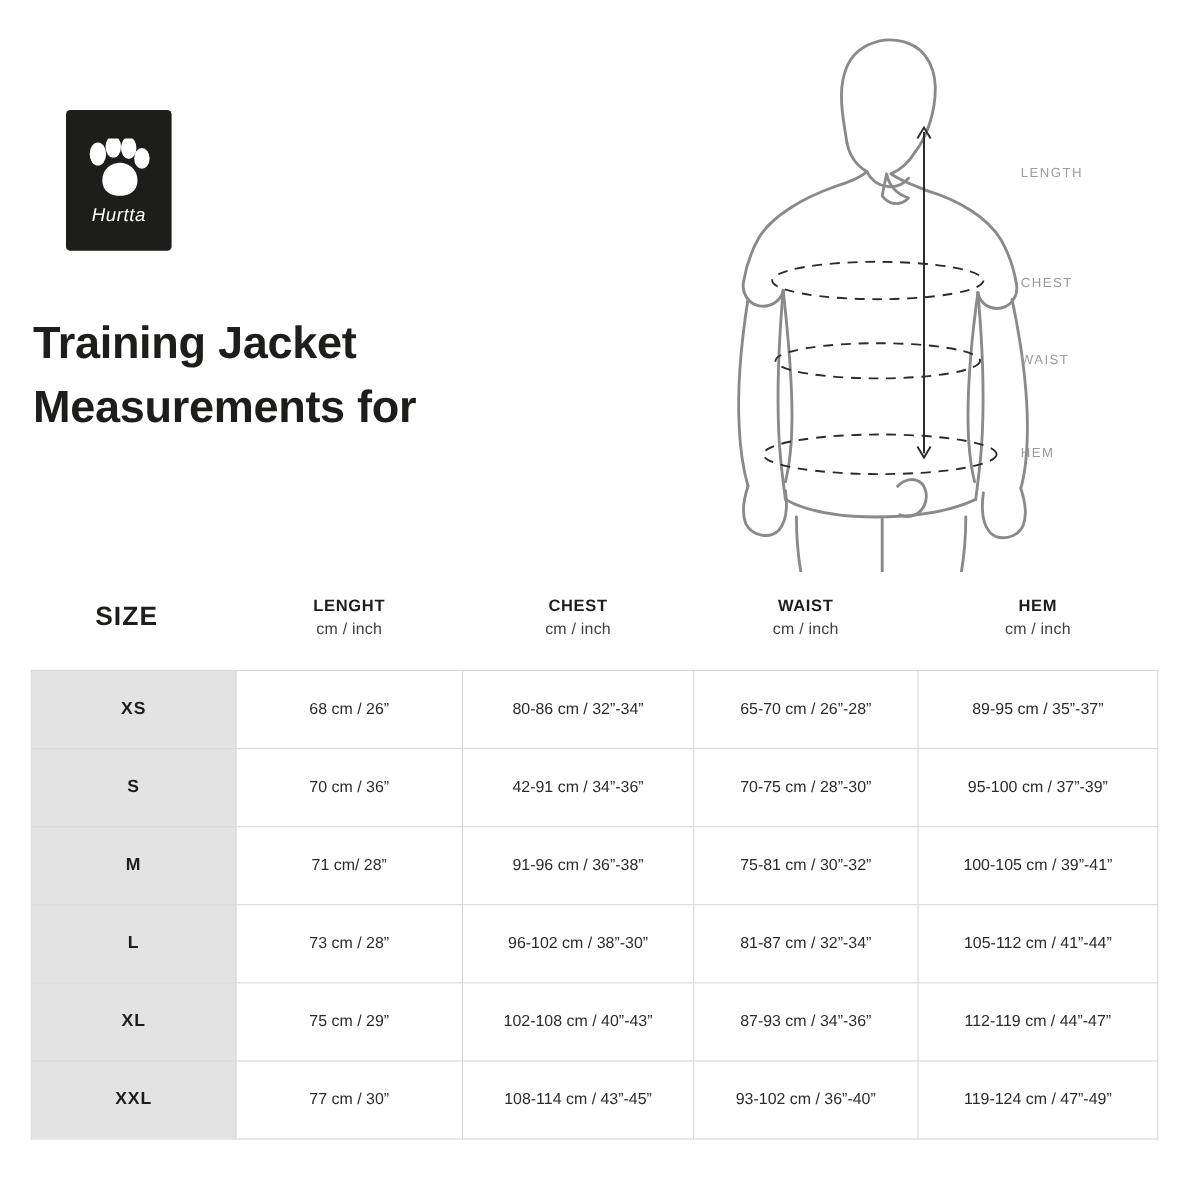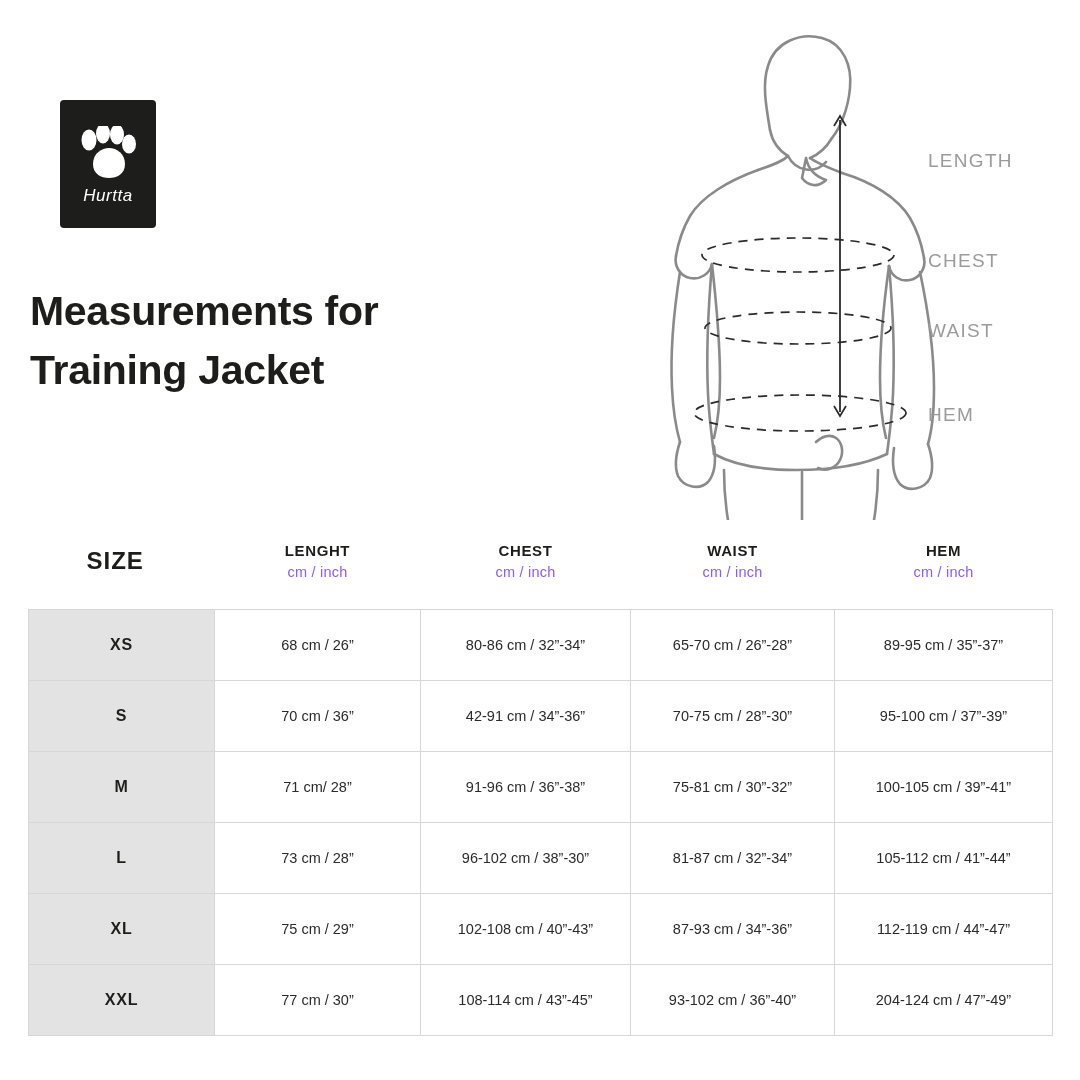--- a/index.html
+++ b/index.html
@@ -64,21 +64,21 @@
   
   .figure {
     position: absolute;
     left: 620px;
     top: 10px;
     width: 440px;
     height: 510px;
   }
   .figure-label {
     position: absolute;
-    font-size: 19px;
+    font-size: 12px;
     letter-spacing: 1.3px;
     color: #9b9b9b;
     font-weight: 500;
   }
 
   
   .table-wrap {
     position: absolute;
     left: 28px;
     top: 540px;
@@ -101,21 +101,21 @@
     line-height: 1.45;
     font-weight: bold;
     color: #1d1d1b;
     letter-spacing: 0.6px;
   }
   thead th .unit {
     display: block;
     font-weight: normal;
     font-size: 14.5px;
     letter-spacing: 0.2px;
-    color: #8b5cf6;
+    color: #404040;
   }
   thead th.size-head {
     font-size: 24px;
     letter-spacing: 1px;
     text-align: left;
     padding-left: 58px;
   }
   tbody td {
     height: 71px;
     font-size: 14.5px;
@@ -146,22 +146,22 @@
         <ellipse cx="24" cy="7.5" rx="7" ry="10" fill="#ffffff"></ellipse>
         <ellipse cx="38" cy="8.5" rx="7" ry="10" fill="#ffffff"></ellipse>
         <ellipse cx="50" cy="18" rx="7" ry="9.5" fill="#ffffff"></ellipse>
         <path d="M14 38 C14 27 23 22 30 22 C38 22 46 28 46 38 C46 48 38 52 30 52 C22 52 14 48 14 38 Z" fill="#ffffff"></path>
       </svg>
     </span>
     <div class="brand">Hurtta</div>
   </div>
 
   <div class="title">
+    <div>Training Jacket</div>
     <div>Measurements for</div>
-    <div>Training Jacket</div>
   </div>
 
   <div class="figure">
     <svg width="440" height="510" viewBox="0 0 440 510">
       <g fill="none" stroke="#8a8a8a" stroke-width="2.6" stroke-linecap="round" stroke-linejoin="round">
 
         <path d="M150 120 C146 96 142 74 148 56 C155 32 180 22 202 28 C224 34 232 56 230 78 C228 100 220 118 212 128"></path>
         <path d="M212 128 C206 138 200 144 190 148"></path>
         <path d="M150 120 C152 130 158 140 168 146"></path>
 
@@ -276,19 +276,19 @@
           <td>75 cm / 29”</td>
           <td>102-108 cm / 40”-43”</td>
           <td>87-93 cm / 34”-36”</td>
           <td>112-119 cm / 44”-47”</td>
         </tr>
         <tr>
           <td class="size-cell">XXL</td>
           <td>77 cm / 30”</td>
           <td>108-114 cm / 43”-45”</td>
           <td>93-102 cm / 36”-40”</td>
-          <td>204-124 cm / 47”-49”</td>
+          <td>119-124 cm / 47”-49”</td>
         </tr>
       </tbody>
     </table>
   </div>
 
 </div>
 
 </body></html>

